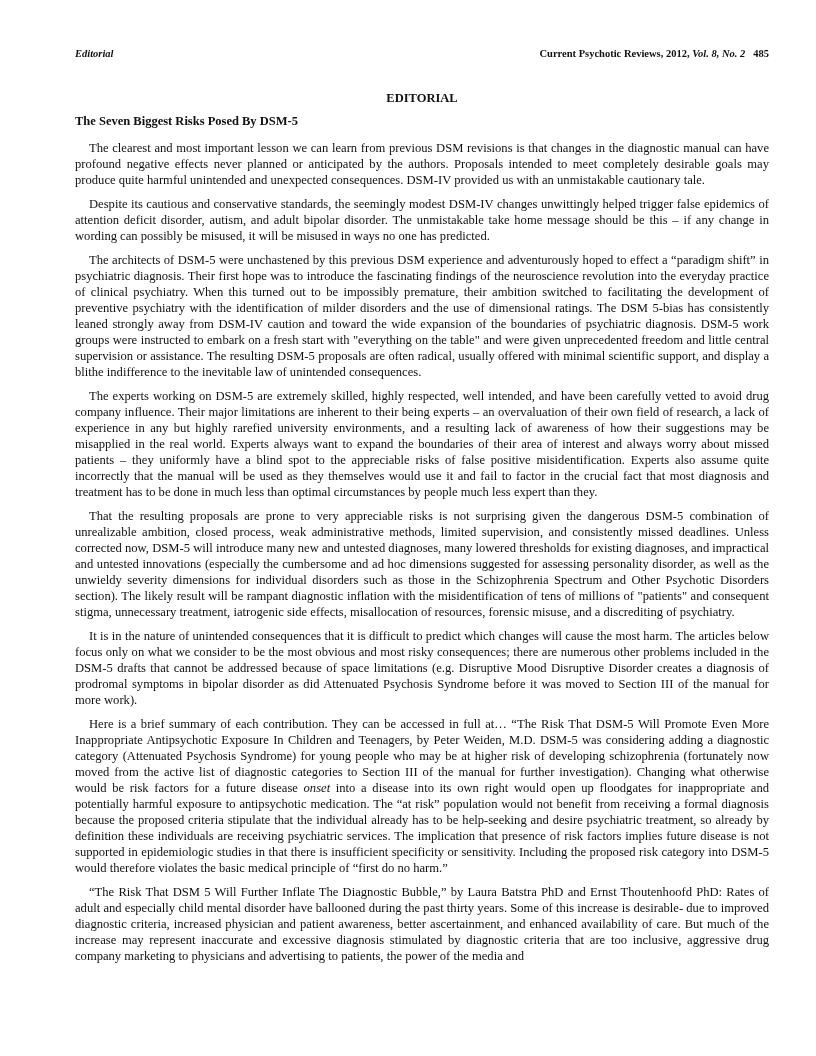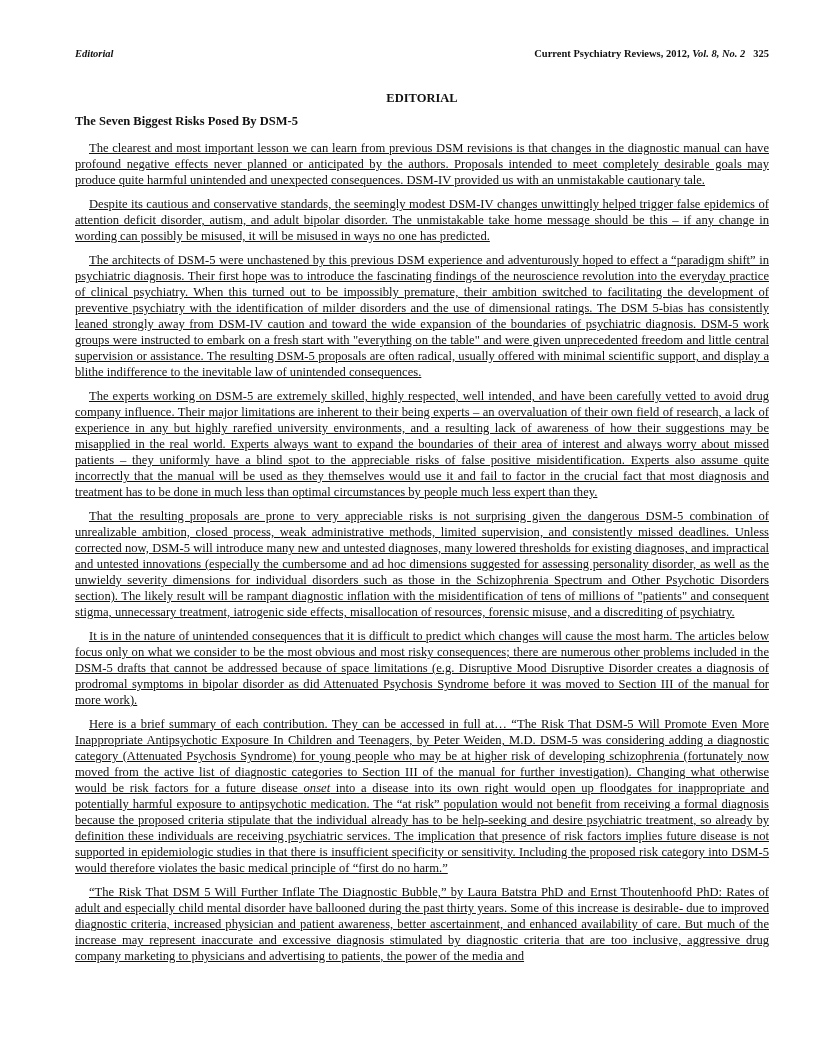--- a/index.html
+++ b/index.html
@@ -23,30 +23,29 @@
     position: absolute; top: 114px; left: 0; width: 694px; 
     font-size: 12.5px; font-weight: bold;
   }
   .body {
     position: absolute; top: 140px; left: 0; width: 694px;
     font-size: 12.6px; line-height: 16px;
   }
   .body p {
     margin: 0 0 8px 0; text-align: justify; text-indent: 14px;
     hyphens: none;
-    text-decoration: underline;
   }
 </style>
 </head>
 <body>
 
 <div class="page">
   <div class="running-head">
     <span class="left">Editorial</span>
-    <span class="right"><span>Current Psychiatry Reviews,</span><span> 2012, </span><i>Vol. 8, No. 2</i><span class="pg">325</span></span>
+    <span class="right"><span>Current Psychotic Reviews,</span><span> 2012, </span><i>Vol. 8, No. 2</i><span class="pg">485</span></span>
   </div>
 
   <div class="section-label">EDITORIAL</div>
   <div class="article-title">The Seven Biggest Risks Posed By DSM-5</div>
 
   <div class="body">
     <p>The clearest and most important lesson we can learn from previous DSM revisions is that changes in the diagnostic manual can have profound negative effects never planned or anticipated by the authors. Proposals intended to meet completely desirable goals may produce quite harmful unintended and unexpected consequences. DSM-IV provided us with an unmistakable cautionary tale.</p>
     <p>Despite its cautious and conservative standards, the seemingly modest DSM-IV changes unwittingly helped trigger false epidemics of attention deficit disorder, autism, and adult bipolar disorder. The unmistakable take home message should be this – if any change in wording can possibly be misused, it will be misused in ways no one has predicted.</p>
     <p>The architects of DSM-5 were unchastened by this previous DSM experience and adventurously hoped to effect a “paradigm shift” in psychiatric diagnosis. Their first hope was to introduce the fascinating findings of the neuroscience revolution into the everyday practice of clinical psychiatry. When this turned out to be impossibly premature, their ambition switched to facilitating the development of preventive psychiatry with the identification of milder disorders and the use of dimensional ratings. The DSM 5-bias has consistently leaned strongly away from DSM-IV caution and toward the wide expansion of the boundaries of psychiatric diagnosis. DSM-5 work groups were instructed to embark on a fresh start with "everything on the table" and were given unprecedented freedom and little central supervision or assistance. The resulting DSM-5 proposals are often radical, usually offered with minimal scientific support, and display a blithe indifference to the inevitable law of unintended consequences.</p>
     <p>The experts working on DSM-5 are extremely skilled, highly respected, well intended, and have been carefully vetted to avoid drug company influence. Their major limitations are inherent to their being experts – an overvaluation of their own field of research, a lack of experience in any but highly rarefied university environments, and a resulting lack of awareness of how their suggestions may be misapplied in the real world. Experts always want to expand the boundaries of their area of interest and always worry about missed patients – they uniformly have a blind spot to the appreciable risks of false positive misidentification. Experts also assume quite incorrectly that the manual will be used as they themselves would use it and fail to factor in the crucial fact that most diagnosis and treatment has to be done in much less than optimal circumstances by people much less expert than they.</p>

